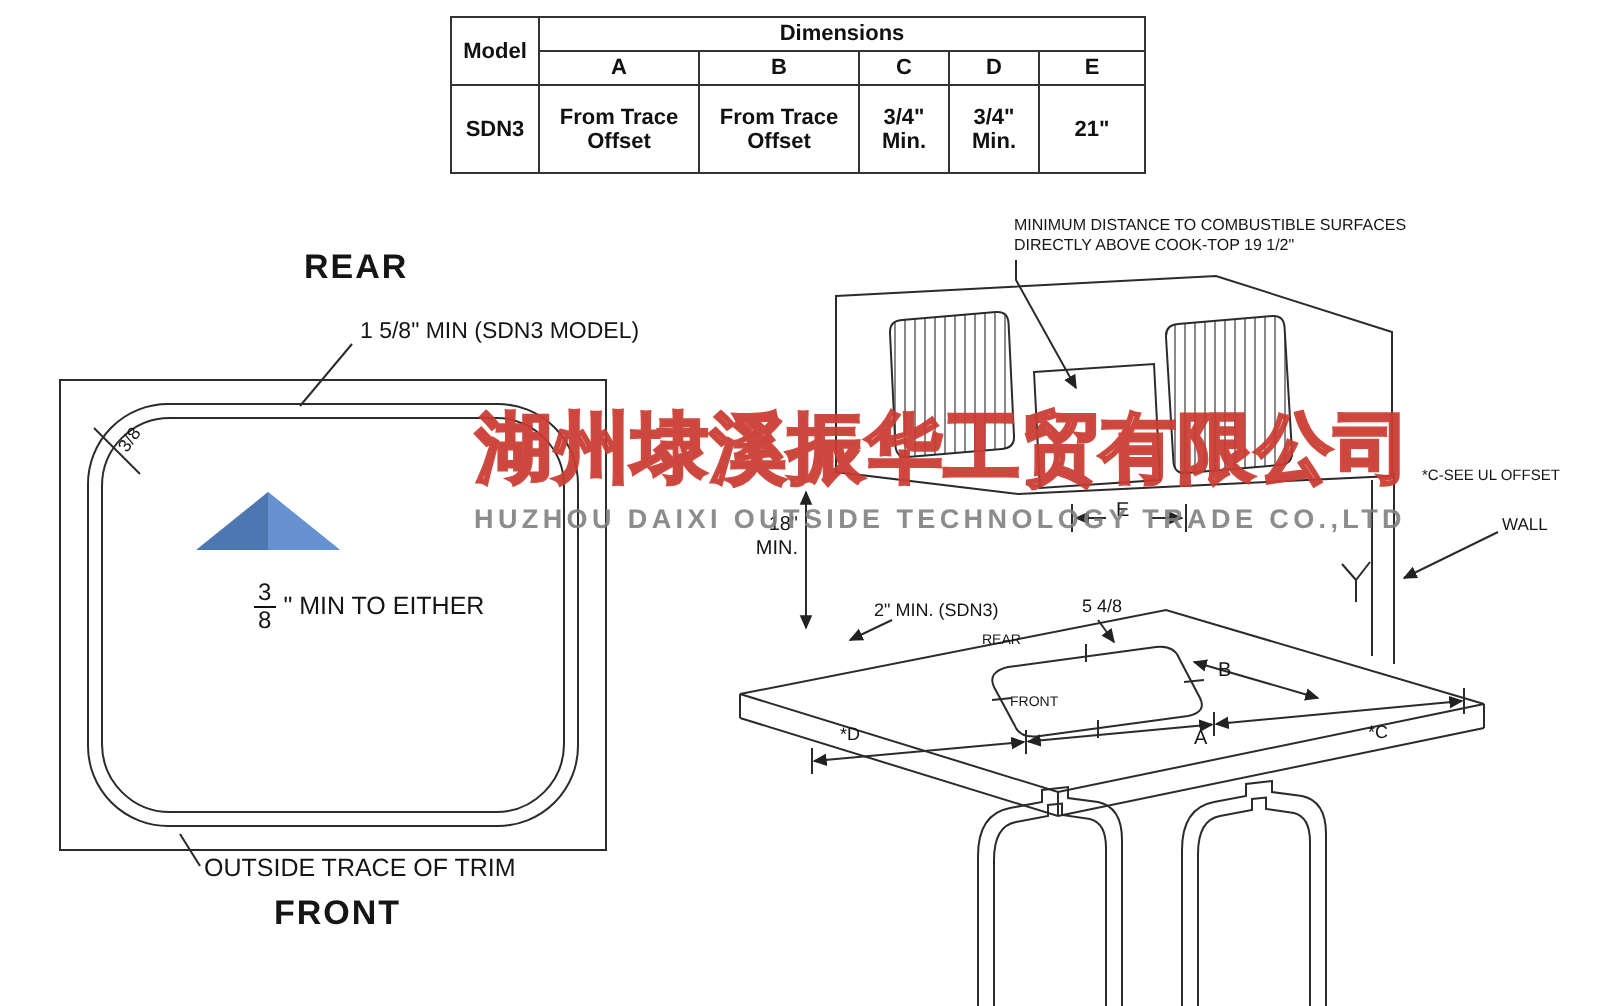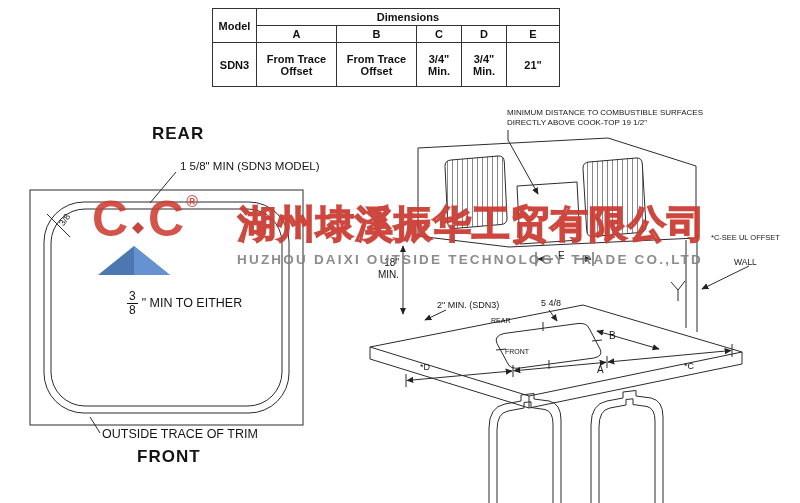--- a/index.html
+++ b/index.html
@@ -2,21 +2,21 @@
 <html><head>
 <meta charset="utf-8">
 <style>
   html,body{margin:0;padding:0;background:#fff;}
   .stage{position:relative;width:800px;height:503px;overflow:hidden;background:#fff;
          font-family:"Liberation Sans","DejaVu Sans",sans-serif;color:#151515;}
   .linework{position:absolute;left:0;top:0;}
   .lbl{position:absolute;white-space:nowrap;color:#151515;font-size:12px;line-height:1.2;}
   .bold{font-weight:bold;}
   
-  .dims{position:absolute;left:212px;top:8px;border-collapse:collapse;table-layout:fixed;
+  .dims{position:absolute;left:225px;top:8px;border-collapse:collapse;table-layout:fixed;
         font-size:11px;color:#111;background:#84cc16;}
   .dims th,.dims td{border:1px solid #333;text-align:center;vertical-align:middle;padding:1px 2px;background:#fff;font-weight:bold;}
   .dims th{font-weight:bold;}
   
   .bigfrac{display:inline-block;text-align:center;vertical-align:middle;margin-right:4px;font-size:12px;line-height:1.05;}
   .bigfrac .num{display:block;border-bottom:1.2px solid #111;padding:0 2px;}
   .bigfrac .den{display:block;}
   .side-text{display:inline-block;vertical-align:middle;}
   .stl{display:block;line-height:1.3;}
   .center-note{text-align:center;}
@@ -165,41 +165,36 @@
 
 
   <div class="lbl" style="left:102px;top:427px;font-size:12.5px">OUTSIDE TRACE OF TRIM</div>
   <div class="lbl bold" style="left:137px;top:447px;font-size:17px;letter-spacing:1px">FRONT</div>
 
   <div class="lbl" style="left:507px;top:108px;font-size:8px">
     <span style="display:block">MINIMUM DISTANCE TO COMBUSTIBLE SURFACES</span>
     <span style="display:block">DIRECTLY ABOVE COOK-TOP 19 1/2"</span>
   </div>
   <div class="lbl" style="left:711px;top:233px;font-size:7.5px">*C-SEE UL OFFSET</div>
-  <div class="lbl" style="left:734px;top:257px;font-size:8.5px">WALL</div>
+  <div class="lbl" style="left:751px;top:257px;font-size:8.5px">WALL</div>
   <div class="lbl" style="left:371px;top:257px;width:28px;text-align:right;font-size:10px">
     <span style="display:block">18"</span>
     <span style="display:block">MIN.</span>
   </div>
   <div class="lbl" style="left:558px;top:250px;font-size:10px">E</div>
   <div class="lbl" style="left:437px;top:300px;font-size:9px">2" MIN. (SDN3)</div>
   <div class="lbl" style="left:541px;top:298px;font-size:9px">5 4/8</div>
   <div class="lbl" style="left:491px;top:317px;font-size:7px">REAR</div>
   <div class="lbl" style="left:505px;top:348px;font-size:7px">FRONT</div>
   <div class="lbl" style="left:609px;top:330px;font-size:10px">B</div>
   <div class="lbl" style="left:597px;top:364px;font-size:10px">A</div>
   <div class="lbl" style="left:684px;top:361px;font-size:9px">*C</div>
   <div class="lbl" style="left:420px;top:362px;font-size:9px">*D</div>
 
   <div class="watermark">
-    <div class="wm-logo">
-      <span>C</span><svg class="wm-diamond" width="16" height="16">
-          <polygon points="8,2 14,8 8,14 2,8" fill="rgba(190,50,42,0.9)"></polygon>
-        </svg><span>C</span><span class="wm-reg">®</span>
-    </div>
     <svg class="wm-triangle" width="72" height="30">
       <polygon points="36,0 0,29 72,29" fill="rgba(46,95,163,0.85)"></polygon>
       <polygon points="36,0 36,29 72,29" fill="rgba(107,151,216,0.85)"></polygon>
     </svg>
     <div class="wm-cn">湖州埭溪振华工贸有限公司</div>
     <div class="wm-en">HUZHOU DAIXI OUTSIDE TECHNOLOGY TRADE CO.,LTD</div>
   </div>
 
 </div>
 

